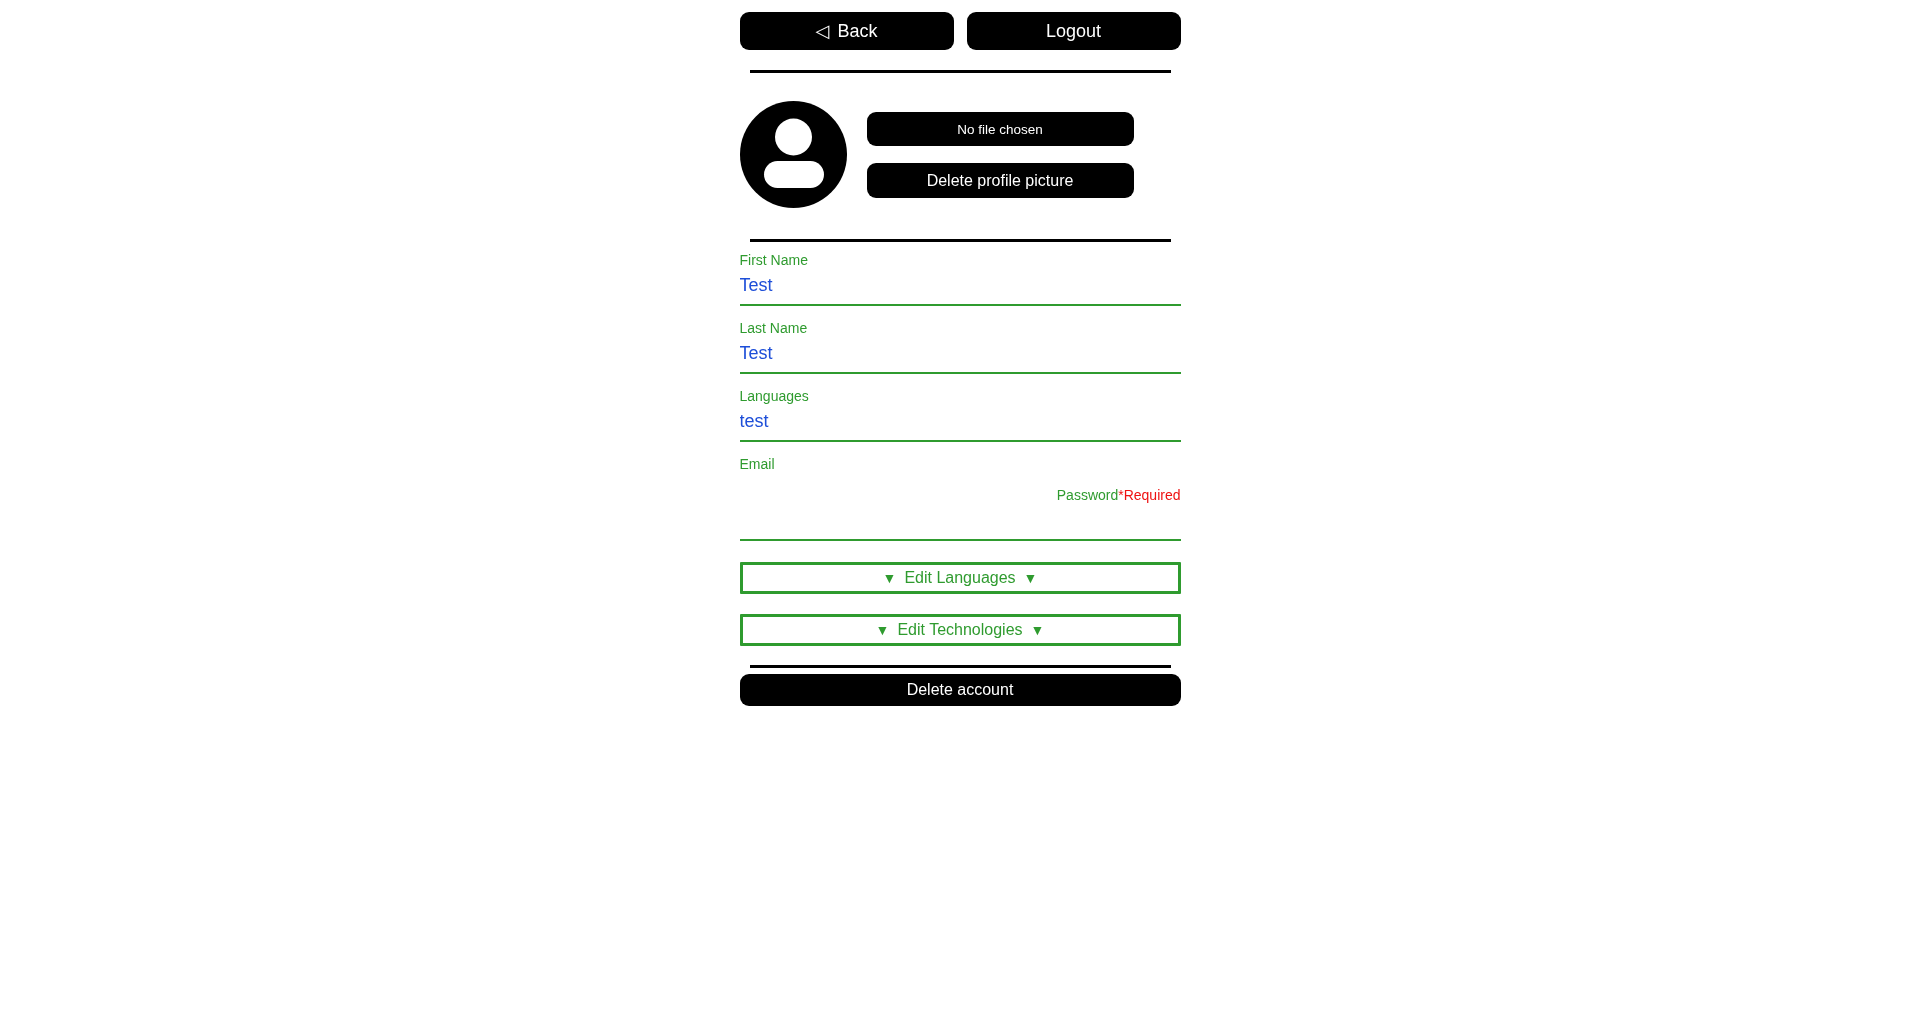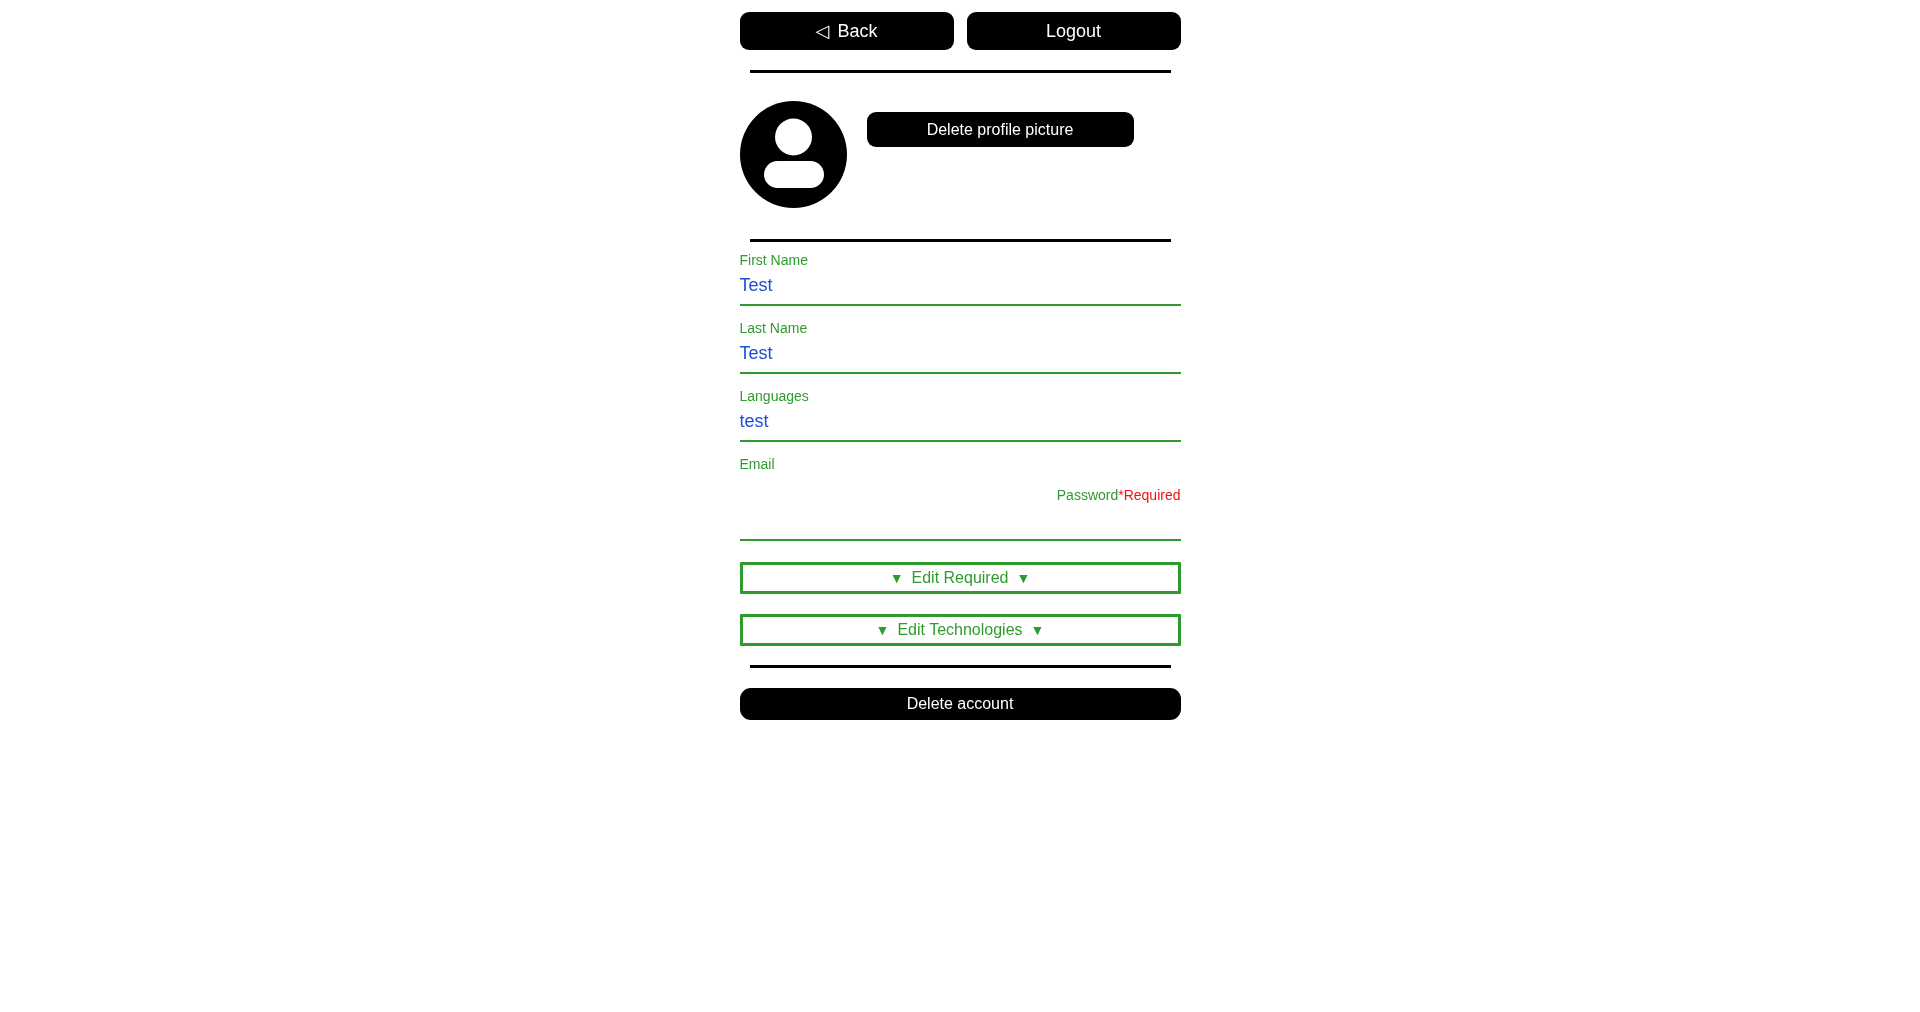--- a/index.html
+++ b/index.html
@@ -149,22 +149,21 @@
   .update-profile-btn{
     width:100%;
     height:32px;
     font-size:16px;
     margin-top:28px;
   }
   .delete-account-btn{
     width:100%;
     height:32px;
     font-size:16px;
-    margin-top:20px;
-    border-radius:11px;
+    margin-top:6px;
   }
 </style>
 </head>
 <body>
 
 <div class="app">
 
   <div class="top-row">
     <button class="btn-black">
       <span class="back-icon">◁</span>
@@ -177,20 +176,23 @@
 
   <hr class="divider">
 
   <div class="avatar-row">
     <svg class="avatar" viewBox="0 0 107 107" aria-hidden="true">
       <circle cx="53.5" cy="53.5" r="53.5" fill="#000"></circle>
       <circle cx="53.5" cy="36" r="18.5" fill="#fff"></circle>
       <rect x="24" y="60" width="60" height="27" rx="13.5" fill="#fff"></rect>
     </svg>
     <div class="picture-actions">
+      <button class="btn-black file-btn">
+        <span>No file chosen</span>
+      </button>
       <button class="btn-black update-pic-btn">
         <span>Delete profile picture</span>
       </button>
     </div>
   </div>
 
   <hr class="divider" style="margin-top:31px;">
 
   <div class="fields">
 
@@ -216,21 +218,21 @@
     <div class="field">
       <div class="label-row">
         <label>Password</label>
         <span class="required-note">*Required</span>
       </div>
       <input type="password" value="" style="">
     </div>
 
     <button class="btn-outline">
       <span class="chevron">▼</span>
-      <span>Edit Required</span>
+      <span>Edit Languages</span>
       <span class="chevron">▼</span>
     </button>
 
     <button class="btn-outline">
       <span class="chevron">▼</span>
       <span>Edit Technologies</span>
       <span class="chevron">▼</span>
     </button>
 
   </div>

